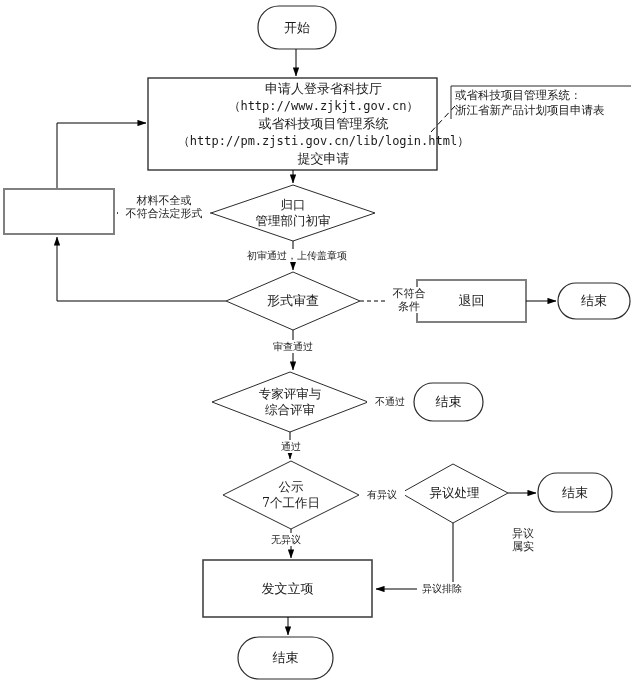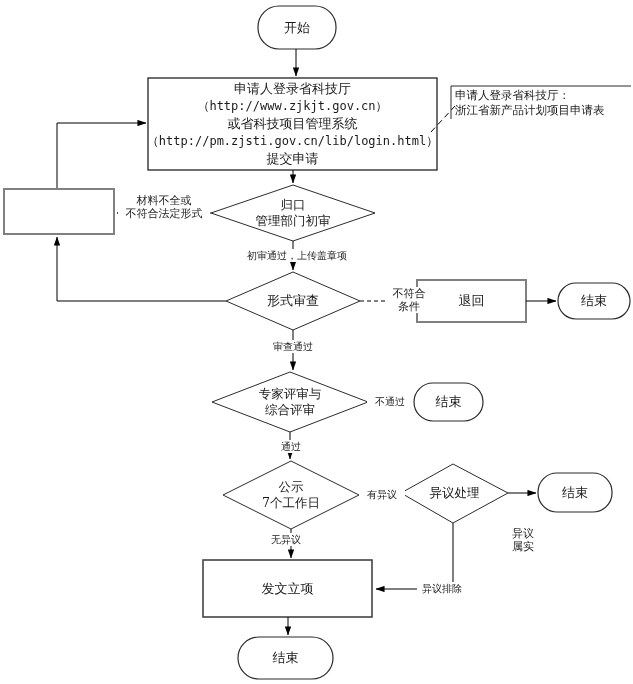--- a/index.html
+++ b/index.html
@@ -75,30 +75,30 @@
     <line x1="508" y1="493" x2="536" y2="493" stroke="#000" stroke-width="1" marker-end="url(#arr)"></line>
     <line x1="291" y1="529" x2="291" y2="558" stroke="#000" stroke-width="1" marker-end="url(#arr)"></line>
     <path d="M453,523 L453,589 L376,589" fill="none" stroke="#000" stroke-width="1" marker-end="url(#arr)"></path>
     <line x1="288" y1="617" x2="288" y2="635" stroke="#000" stroke-width="1" marker-end="url(#arr)"></line>
   </svg>
 
   <div class="txt" style="left:258px;top:6px;width:78px;height:43px;">
     <span>开始</span>
   </div>
 
-  <div class="txt lh17" style="left:150px;top:80px;width:285px;height:88px;">
+  <div class="txt lh17" style="left:150px;top:80px;width:285px;height:88px;padding-left:31px;">
     <span>申请人登录省科技厅</span>
     <span class="mono">（http://www.zjkjt.gov.cn）</span>
     <span>或省科技项目管理系统</span>
     <span class="mono">（http://pm.zjsti.gov.cn/lib/login.html）</span>
     <span>提交申请</span>
   </div>
 
   <div class="txt note-txt" style="left:455px;top:87px;width:176px;height:32px;">
-    <span>申请人登录省科技厅：</span>
+    <span>或省科技项目管理系统：</span>
     <span>浙江省新产品计划项目申请表</span>
   </div>
 
   <div class="txt small" style="left:211px;top:186px;width:164px;height:54px;">
     <span>归口</span>
     <span>管理部门初审</span>
   </div>
 
 
   <div class="txt" style="left:226px;top:273px;width:134px;height:56px;">

